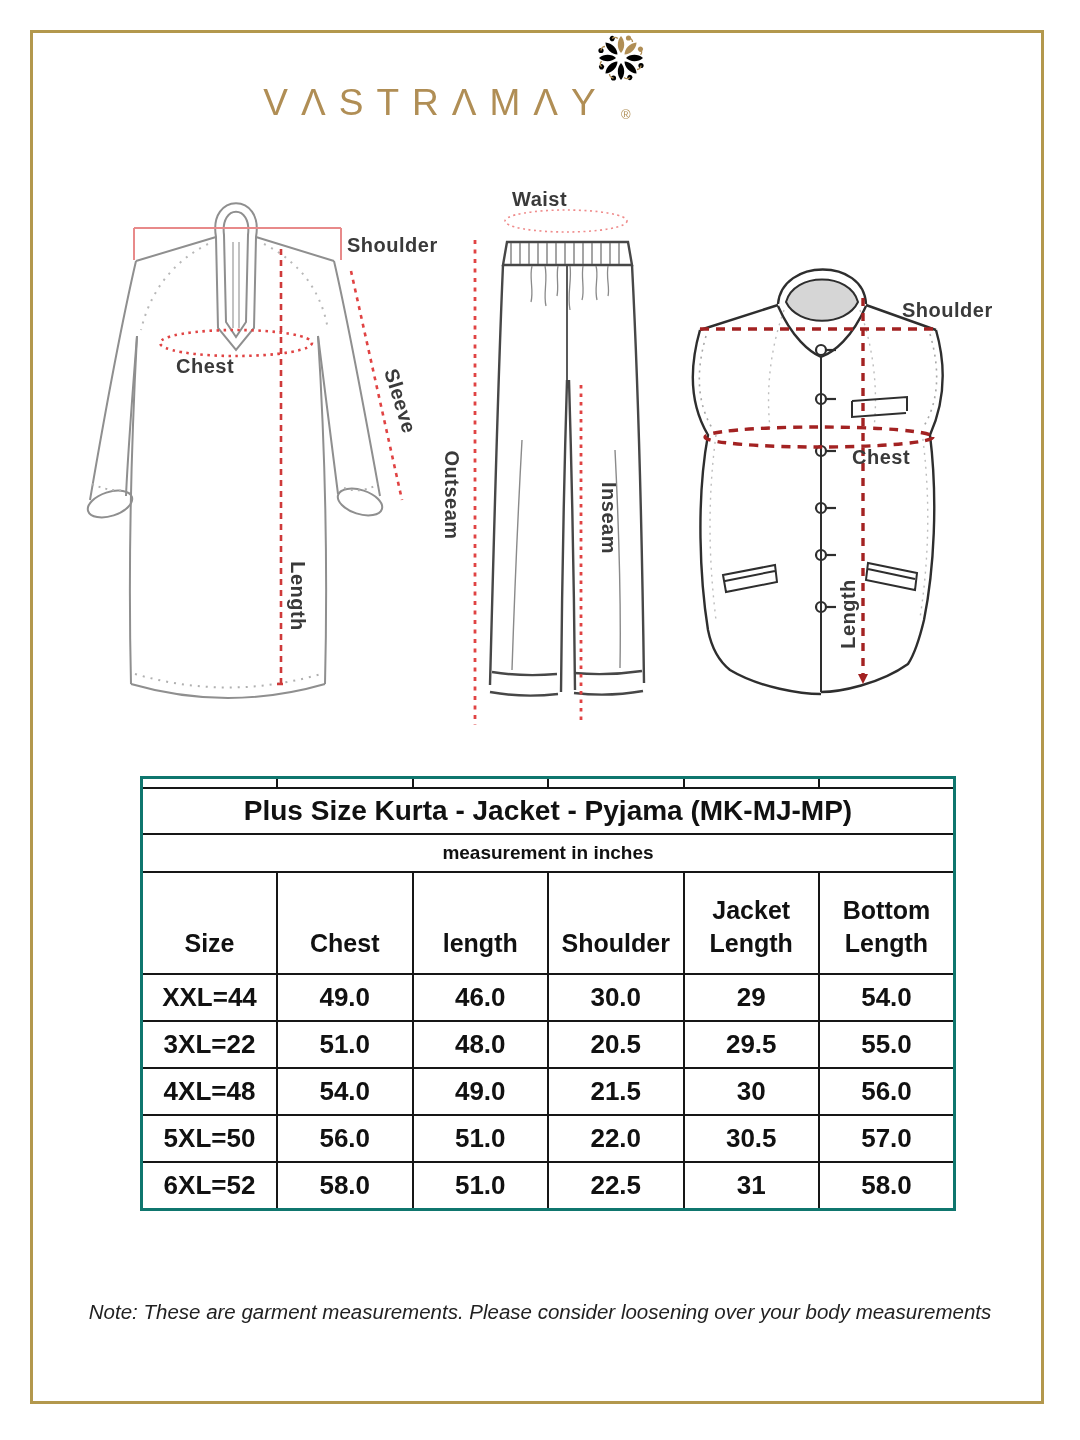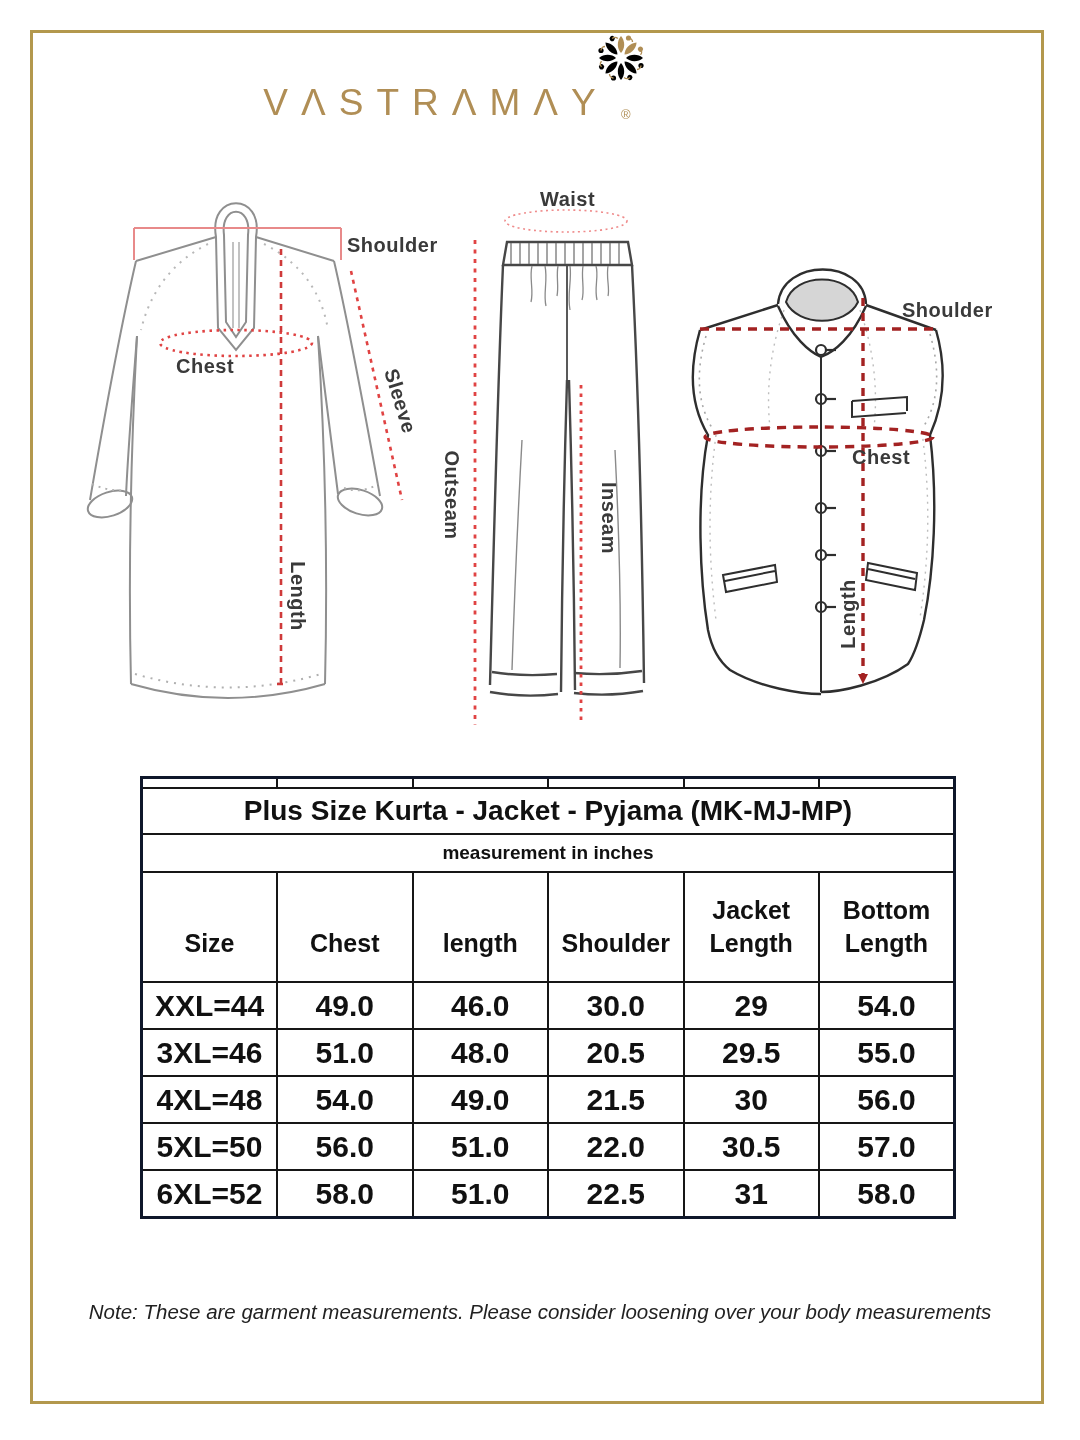--- a/index.html
+++ b/index.html
@@ -31,29 +31,29 @@
   
   .size-table{
     position:absolute;left:140px;top:776px;width:816px;
     border-collapse:collapse;table-layout:fixed;
     font-family:"Liberation Sans", sans-serif;color:#111;
   }
   .size-table td,.size-table th{
     border:2px solid #161616;text-align:center;vertical-align:middle;
     padding:0;font-weight:700;
   }
-  .size-table{border:3px solid #0f172a;}
+  .size-table{border:3px solid #0f766e;}
   .size-table tr.strip-row td{height:8px;border-bottom-width:2px;}
   .size-table td.title-cell{height:44px;font-size:28px;letter-spacing:0px;}
   .size-table td.subtitle-cell{height:36px;font-size:19px;}
   .size-table tr.header-row td{
-    height:88px;font-size:25px;vertical-align:bottom;padding-bottom:20px;
+    height:88px;font-size:25px;vertical-align:bottom;padding-bottom:12px;
     white-space:pre-line;line-height:1.35;
   }
-  .size-table tr.data-row td{height:45px;font-size:30px;text-align:center;}
+  .size-table tr.data-row td{height:45px;font-size:26px;text-align:center;}
   
   .note{
     position:absolute;left:40px;top:1294px;width:1000px;text-align:center;
     font-size:20.5px;color:#222;line-height:1.75;font-weight:400;font-style:italic;
   }
 </style>
 </head>
 <body>
 
 <div class="page-frame"></div>
@@ -172,21 +172,21 @@
     </g>
     <path d="M823,504 l-5,-10 h10 Z" fill="#a32222" stroke="none"></path>
   </g>
 </svg>
 
 <div class="dlabel" style="left:347px;top:234px;">Shoulder</div>
 <div class="dlabel" style="left:176px;top:355px;">Chest</div>
 <div class="dlabel rot73" style="left:400px;top:401px;">Sleeve</div>
 <div class="dlabel rot90" style="left:297px;top:596px;">Length</div>
 
-<div class="dlabel" style="left:540px;top:188px;">Waist</div>
+<div class="dlabel" style="left:512px;top:188px;">Waist</div>
 <div class="dlabel rot90" style="left:451px;top:495px;">Outseam</div>
 <div class="dlabel rot90" style="left:608px;top:518px;">Inseam</div>
 
 <div class="dlabel" style="left:902px;top:299px;">Shoulder</div>
 <div class="dlabel" style="left:852px;top:446px;">Chest</div>
 <div class="dlabel rotm90" style="left:848px;top:614px;">Length</div>
 
 <table class="size-table">
   <tbody>
     <tr class="strip-row">
@@ -215,21 +215,21 @@
       </tr>
   <tr class="data-row">
         <td>XXL=44</td>
         <td>49.0</td>
         <td>46.0</td>
         <td>30.0</td>
         <td>29</td>
         <td>54.0</td>
       </tr>
       <tr class="data-row">
-        <td>3XL=46</td>
+        <td>3XL=22</td>
         <td>51.0</td>
         <td>48.0</td>
         <td>20.5</td>
         <td>29.5</td>
         <td>55.0</td>
       </tr>
       <tr class="data-row">
         <td>4XL=48</td>
         <td>54.0</td>
         <td>49.0</td>

